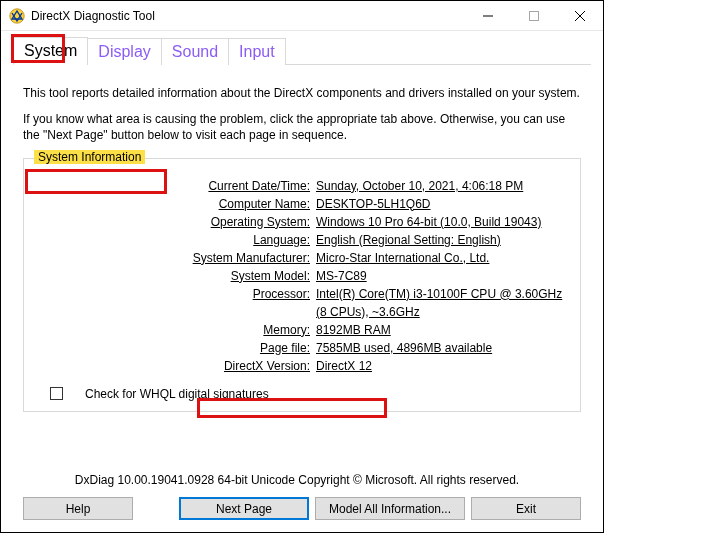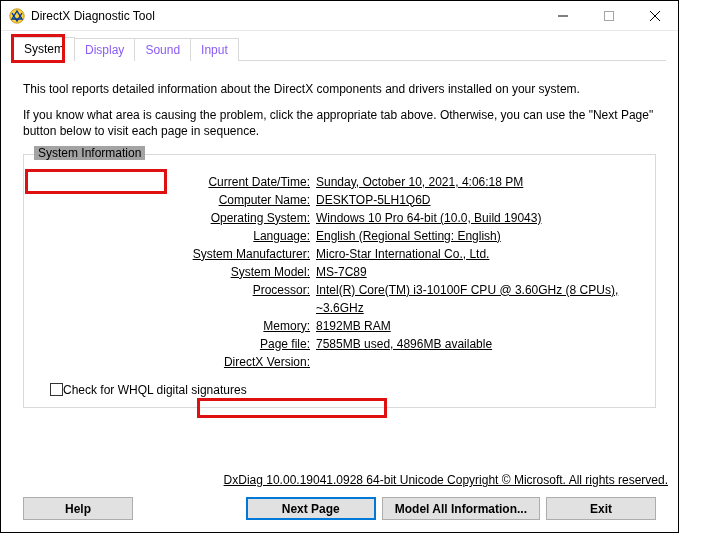--- a/index.html
+++ b/index.html
@@ -4,21 +4,21 @@
 <style>
   * { box-sizing: border-box; }
   html, body { margin: 0; padding: 0; }
   body {
     font-family: "Segoe UI", Tahoma, sans-serif;
     font-size: 12px;
     background: #fff;
     color: #000;
   }
   .window {
-    width: 679px;
+    width: 604px;
     height: 533px;
     border: 1px solid #000;
     background: #fff;
     display: flex;
     flex-direction: column;
     position: relative;
   }
   .titlebar {
     height: 30px;
     display: flex;
@@ -64,21 +64,21 @@
     background: #d9d9d9;
   }
   .tab {
     padding: 4px 10px;
     border: 1px solid #d9d9d9;
     border-bottom: none;
     background: #fff;
     margin-right: -1px;
     position: relative;
     z-index: 1;
-    font-size: 12px;
+    font-size: 16px;
   }
   .tab.active {
     background: #fff;
     border-bottom: 1px solid #fff;
   }
   .tab.inactive { color: #8b5cf6; }
 
   .content {
     padding: 12px 22px 0 22px;
     flex: 1;
@@ -90,21 +90,21 @@
   .groupbox {
     border: 1px solid #d9d9d9;
     padding: 14px 12px 10px 12px;
     margin-top: 6px;
     position: relative;
   }
   .groupbox-legend {
     position: absolute;
     top: -9px;
     left: 10px;
-    background: #a3a3a3;
+    background: #fde047;
     padding: 0 4px;
     font-size: 12px;
   }
   .info-rows { width: 100%; margin-top: 4px; }
   .info-row {
     display: flex;
     line-height: 18px;
     text-decoration: underline;
   }
   .info-label {
@@ -113,54 +113,52 @@
     padding-right: 6px;
   }
   .info-value {
     flex: 1;
     text-align: left;
   }
 
   .checkbox-row {
     display: flex;
     align-items: center;
-    gap: 0;
+    gap: 22px;
     margin-top: 12px;
     margin-left: 14px;
   }
   .chk {
     width: 13px; height: 13px;
     border: 1px solid #333;
     background: #fff;
   }
 
   .copy-line {
-    text-align: right;
+    text-align: center;
     font-size: 12px;
     padding: 8px 10px 0 0;
     color: #000;
-    text-decoration: underline;
   }
 
   .button-bar {
     display: flex;
     align-items: center;
     padding: 10px 22px 12px 22px;
   }
   .btn {
     height: 23px;
     min-width: 110px;
     border: 1px solid #adadad;
     background: #e1e1e1;
     font-size: 12px;
     display: flex;
     align-items: center;
     justify-content: center;
     padding: 0 12px;
-    font-weight: bold;
   }
   .btn.default-btn {
     border: 1px solid #0078d7;
     box-shadow: inset 0 0 0 1px #0078d7;
   }
   .spacer { flex: 1; }
 
   
   .hl { position: absolute; border: 3px solid #d11; pointer-events: none; z-index: 10; }
   .hl-tab { left: 10px; top: 33px; width: 54px; height: 29px; }
@@ -249,20 +247,21 @@
         <div class="info-row">
             <div class="info-label">Memory:</div>
             <div class="info-value">8192MB RAM</div>
           </div>
         <div class="info-row">
             <div class="info-label">Page file:</div>
             <div class="info-value">7585MB used, 4896MB available</div>
           </div>
         <div class="info-row">
             <div class="info-label">DirectX Version:</div>
+            <div class="info-value">DirectX 12</div>
           </div>
       </div>
 
       <div class="checkbox-row">
         <span class="chk"></span>
         <span>Check for WHQL digital signatures</span>
       </div>
     </div>
   </div>
 

